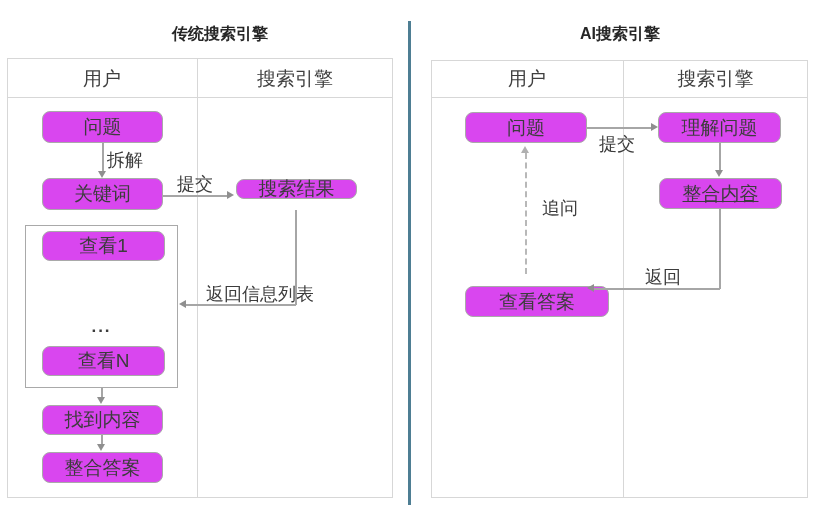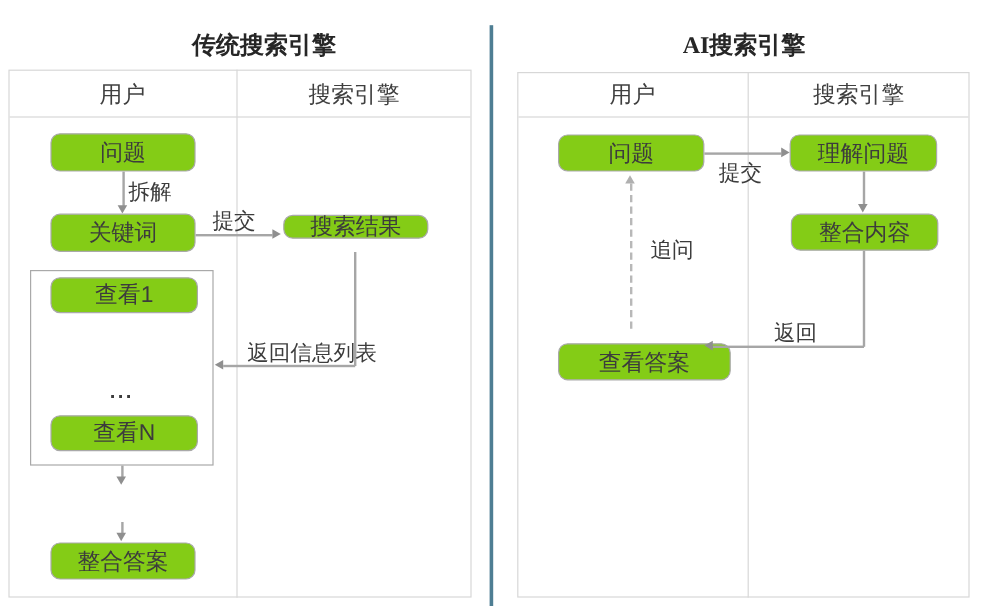--- a/index.html
+++ b/index.html
@@ -1,25 +1,25 @@
 <!DOCTYPE html>
 <html><head>
 <meta charset="utf-8">
 <style>
   html, body { margin: 0; padding: 0; background: #ffffff; }
   body { font-family: "Liberation Sans", "DejaVu Sans", sans-serif; }
   #canvas { position: relative; width: 819px; height: 507px; background: #ffffff; overflow: hidden; }
 
-  .title { position: absolute; transform: translateX(-50%); font-size: 20px; font-weight: bold;
-           color: #262626; white-space: nowrap; font-family: Liberation Serif, serif; }
+  .title { position: absolute; transform: translateX(-50%); font-size: 16px; font-weight: bold;
+           color: #262626; white-space: nowrap; }
   .frame { position: absolute; box-sizing: border-box; border: 1px solid #d7d7d7; background: transparent; }
   .gline { position: absolute; background: #d7d7d7; }
   .lane-label { position: absolute; text-align: center; font-size: 19px; color: #3f3f3f; }
 
-  .node { position: absolute; box-sizing: border-box; background: #84cc16; border: 1.5px solid #a9a9a9;
+  .node { position: absolute; box-sizing: border-box; background: #d946ef; border: 1.5px solid #a9a9a9;
           border-radius: 8px; display: flex; align-items: center; justify-content: center;
           font-size: 19px; color: #3c3c3c; white-space: nowrap; }
   .group { position: absolute; box-sizing: border-box; border: 1.2px solid #a9a9a9; background: transparent; }
   .ellipsis { position: absolute; text-align: center; font-size: 17px; font-weight: bold;
               letter-spacing: 2px; color: #3c3c3c; }
 
   .lh { position: absolute; height: 1.5px; background: #a6a6a6; }
   .lv { position: absolute; width: 1.5px; background: #a6a6a6; }
   .lv-dashed { position: absolute; width: 0; border-left: 2px dashed #b8b8b8; }
 
@@ -50,20 +50,21 @@
 
   <div class="node" style="left:42px; top:111px; width:121px; height:32px;">问题</div>
   <div class="node" style="left:42px; top:178px; width:121px; height:32px;">关键词</div>
   <div class="node" style="left:236px; top:179px; width:121px; height:20px;">搜索结果</div>
 
   <div class="group" style="left:25px; top:225px; width:153px; height:163px;"></div>
   <div class="node" style="left:42px; top:231px; width:123px; height:30px;">查看1</div>
   <div class="ellipsis" style="left:25px; top:317px; width:153px;">...</div>
   <div class="node" style="left:42px; top:346px; width:123px; height:30px;">查看N</div>
 
+  <div class="node" style="left:42px; top:405px; width:121px; height:30px;">找到内容</div>
   <div class="node" style="left:42px; top:452px; width:121px; height:31px;">整合答案</div>
 
   <div class="lv" style="left:102px; top:143px; height:29px;"></div>
   <div class="ah ah-down" style="left:98px; top:171px;"></div>
   <div class="edge-label" style="left:107px; top:148px;">拆解</div>
 
   <div class="lh" style="left:163px; top:195px; width:64px;"></div>
   <div class="ah ah-right" style="left:227px; top:191px;"></div>
   <div class="edge-label" style="left:177px; top:172px;">提交</div>
 
@@ -82,21 +83,21 @@
 
   <div class="frame" style="left:431px; top:60px; width:377px; height:438px;"></div>
   <div class="gline" style="left:432px; top:97px; width:375px; height:1px;"></div>
   <div class="gline" style="left:623px; top:60px; width:1px; height:438px;"></div>
 
   <div class="lane-label" style="left:431px; top:66px; width:192px;">用户</div>
   <div class="lane-label" style="left:623px; top:66px; width:185px;">搜索引擎</div>
 
   <div class="node" style="left:465px; top:112px; width:122px; height:31px;">问题</div>
   <div class="node" style="left:658px; top:112px; width:123px; height:31px;">理解问题</div>
-  <div class="node" style="left:659px; top:178px; width:123px; height:31px;">整合内容</div>
+  <div class="node" style="left:659px; top:178px; width:123px; height:31px;text-decoration:underline;">整合内容</div>
   <div class="node" style="left:465px; top:286px; width:144px; height:31px;">查看答案</div>
 
   <div class="lh" style="left:587px; top:127px; width:64px;"></div>
   <div class="ah ah-right" style="left:651px; top:123px;"></div>
   <div class="edge-label" style="left:599px; top:132px;">提交</div>
 
   <div class="lv" style="left:719px; top:143px; height:28px;"></div>
   <div class="ah ah-down" style="left:715px; top:170px;"></div>
 
   <div class="lv" style="left:719px; top:209px; height:80px;"></div>

